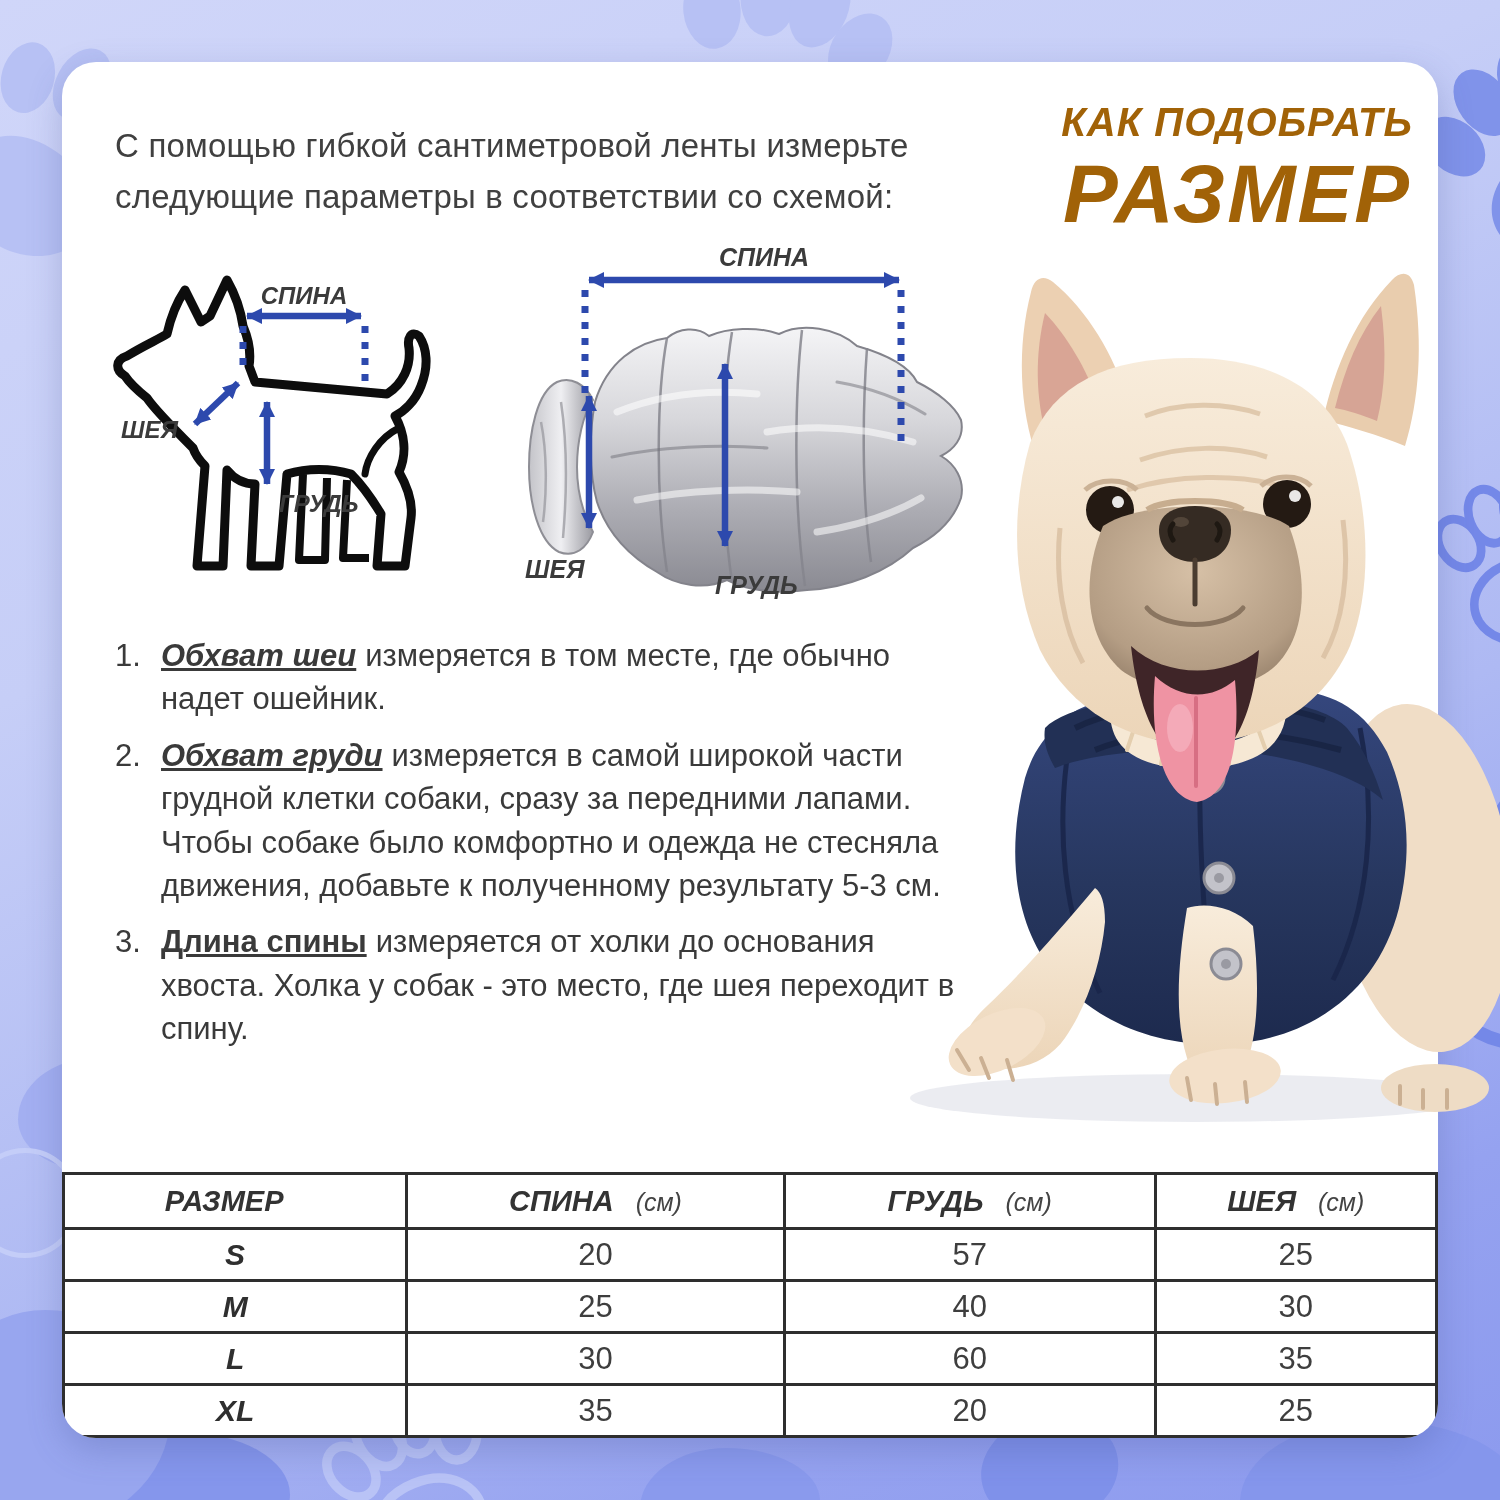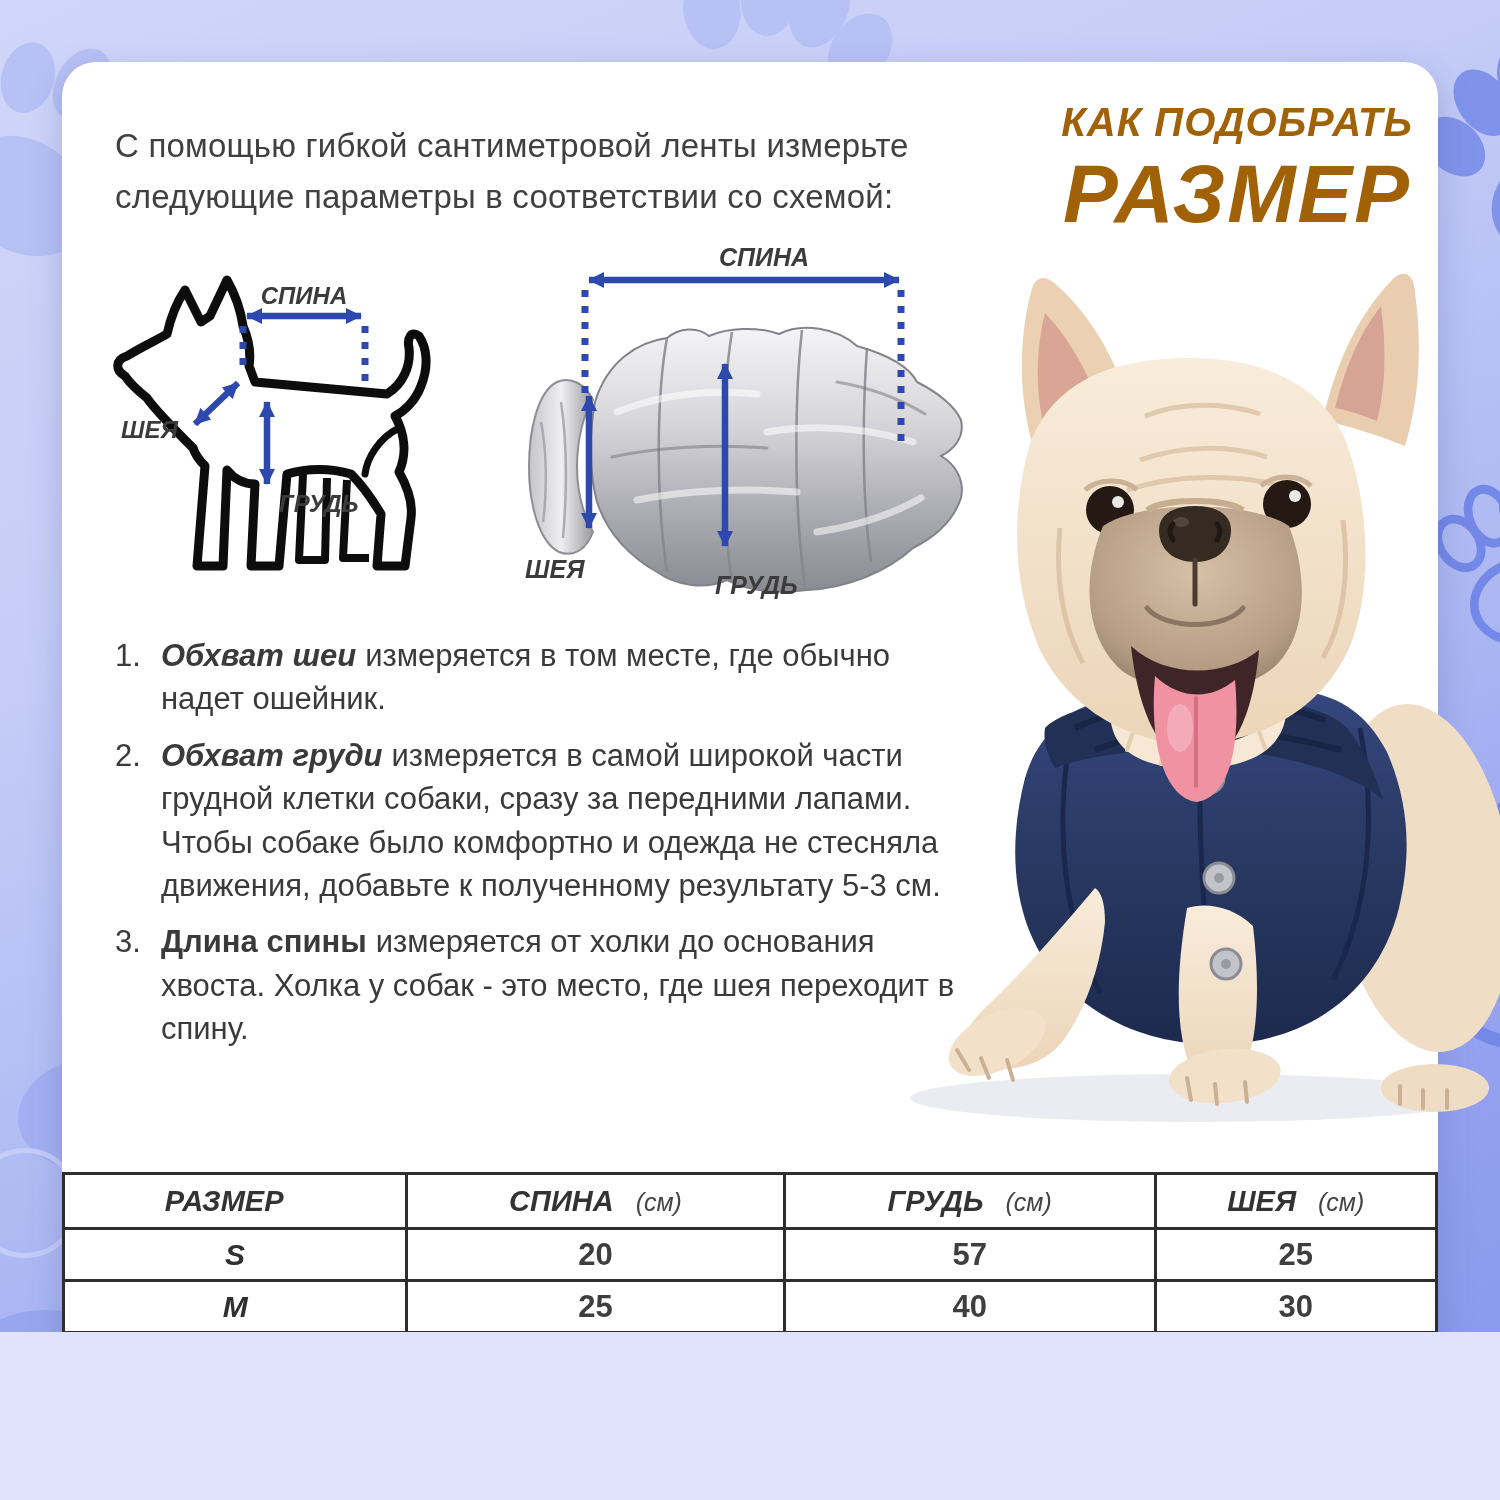--- a/index.html
+++ b/index.html
@@ -1,17 +1,17 @@
 <!DOCTYPE html>
 <html><head>
 <meta charset="utf-8">
 <style>
   html,body{margin:0;padding:0;background:#dfe3fb;}
   *{box-sizing:border-box;}
-  .canvas{position:relative;width:1500px;height:1332px;overflow:hidden;
+  .canvas{position:relative;width:1500px;height:1500px;overflow:hidden;
     font-family:"Liberation Sans",sans-serif;
     background:linear-gradient(155deg,#d0d6f9 0%,#c6cef7 32%,#aeb9f3 62%,#95a2f0 84%,#8c9aee 100%);}
   
   .deco{position:absolute;z-index:0;}
   .paw-fill .pad,.paw-fill .toe{fill:var(--c);}
   .paw-outline .pad,.paw-outline .toe{fill:none;stroke:var(--c);stroke-width:5;}
   .blob{position:absolute;z-index:0;border-radius:48% 52% 55% 45%/55% 48% 52% 45%;}
   .ring{position:absolute;z-index:0;border-radius:50%;border:5px solid #c4cdf8;}
   
   .card{position:absolute;left:62px;top:62px;width:1376px;height:1376px;background:#ffffff;
@@ -22,28 +22,28 @@
   .title-line1{font-size:40px;font-weight:800;font-style:italic;letter-spacing:1px;}
   .title-line2{font-size:82px;font-weight:800;font-style:italic;letter-spacing:2px;margin-top:2px;}
   .diagram{position:absolute;}
   .diagram text{font-family:"Liberation Sans",sans-serif;font-weight:800;font-style:italic;fill:#3b3b3b;}
   
   .instructions{position:absolute;left:53px;top:572px;width:860px;display:flex;flex-direction:column;gap:13px;
     font-size:31px;line-height:1.40;color:#3a3a3a;}
   .inst{display:flex;}
   .inst-num{width:46px;flex:none;}
   .inst-body{flex:1;}
-  .inst .term{font-weight:700;font-style:italic;margin-right:9px;}
+  .inst .term{font-weight:700;font-style:italic;margin-right:9px;text-decoration:underline;}
   .inst:nth-child(3) .term{font-style:normal;}
   
   .size-table{position:absolute;left:0;right:0;bottom:0;width:100%;border-collapse:collapse;table-layout:fixed;}
   .size-table th,.size-table td{border:3px solid #2e2e2e;text-align:center;vertical-align:middle;color:#333;}
   .size-table th{height:55px;font-size:29px;font-weight:800;font-style:italic;}
   .size-table th .unit{font-weight:400;font-style:italic;font-size:25px;color:#444;margin-left:22px;}
-  .size-table td{height:52px;font-size:31px;font-weight:700;color:#3e3e3e;}
+  .size-table td{height:52px;font-size:31px;font-weight:400;color:#3e3e3e;}
   .size-table td.size-cell{font-weight:800;font-style:italic;font-size:30px;color:#2f2f2f;}
   
   .bulldog{position:absolute;left:895px;top:258px;z-index:5;}
 </style>
 </head>
 <body>
 
 <div class="canvas">
 
   <svg class="deco paw-fill" style="--c:#b7c1f4;left:640px;top:-52px;width:260px;height:260px;transform:rotate(14deg)" viewBox="0 0 100 100">

